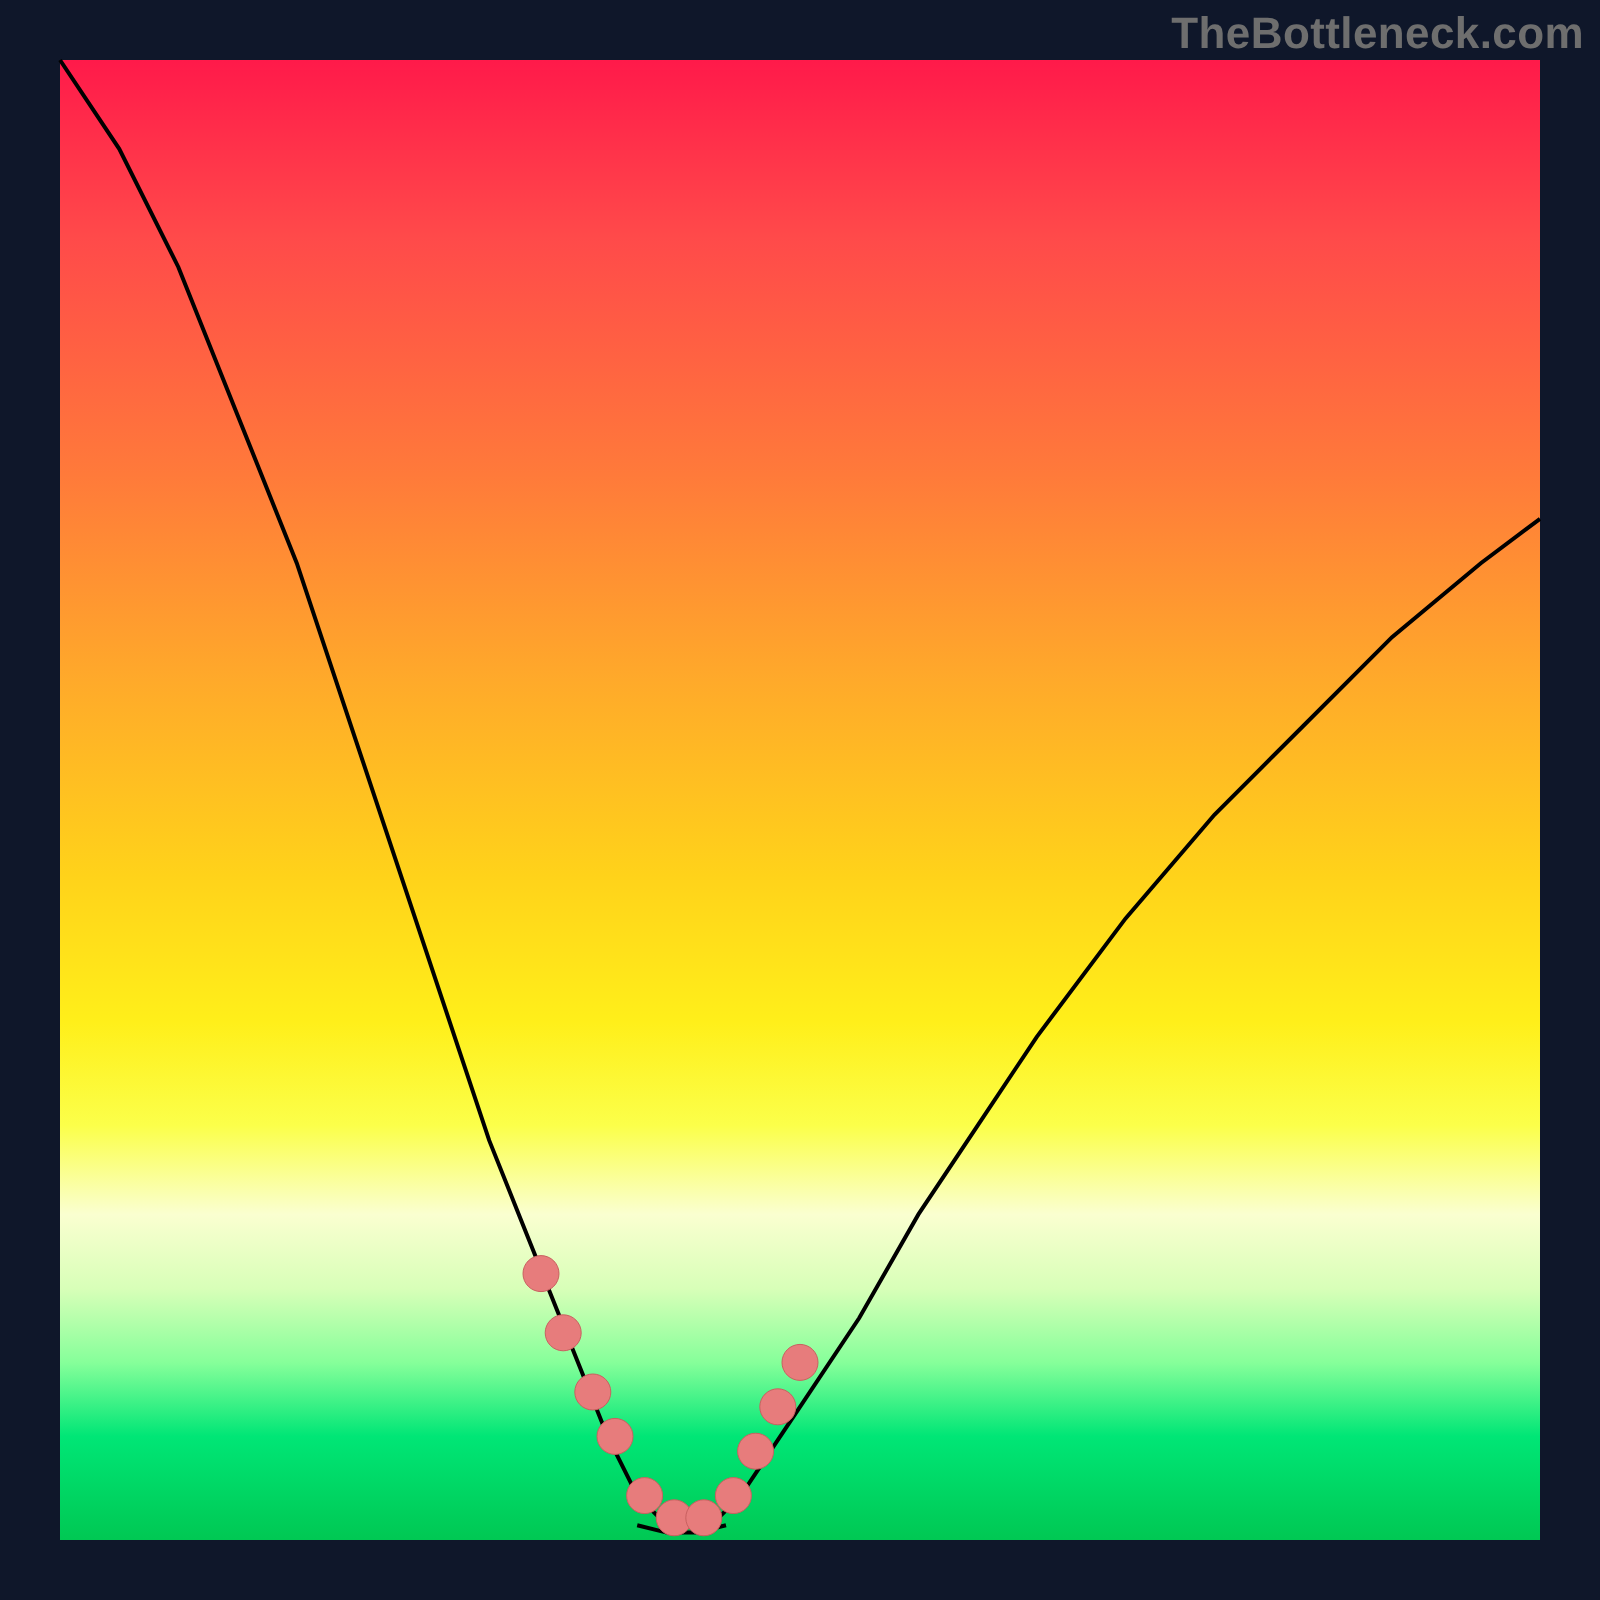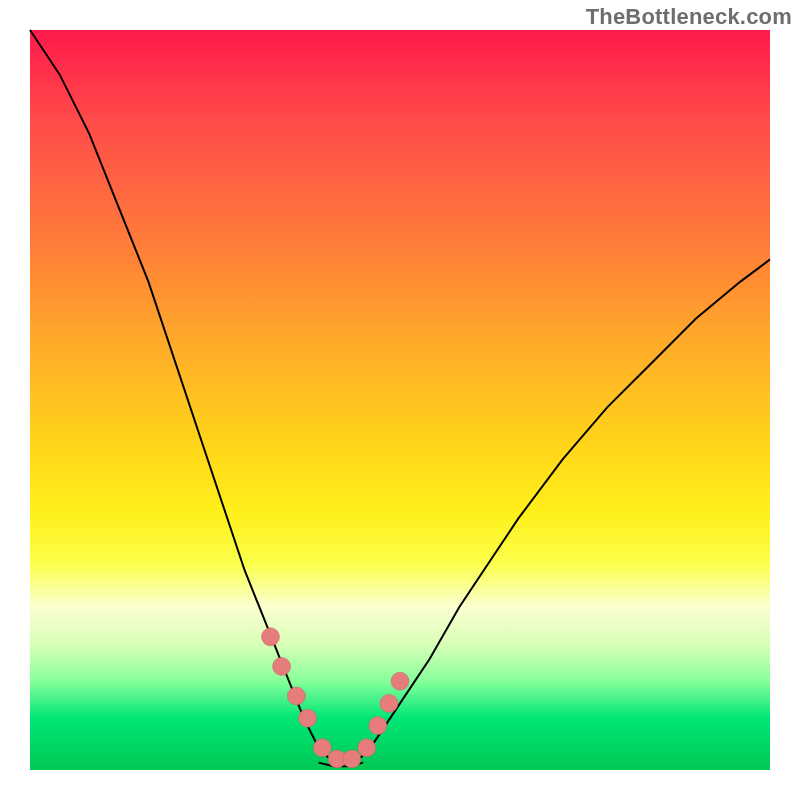--- a/index.html
+++ b/index.html
@@ -1,21 +1,21 @@
 <!DOCTYPE html>
 <html><head>
 <meta charset="utf-8">
 <style>
   * { margin: 0; padding: 0; box-sizing: border-box; }
   html, body { width: 800px; height: 800px; overflow: hidden; background: #000; }
   .stage {
     position: relative;
     width: 800px;
     height: 800px;
-    background: #ffffff;
+    background: #0f172a;
   }
   .plot-area {
     position: absolute;
     left: 30px;
     top: 30px;
     width: 740px;
     height: 740px;
     background: linear-gradient(
       to bottom,
       #ff1a4a 0%,

